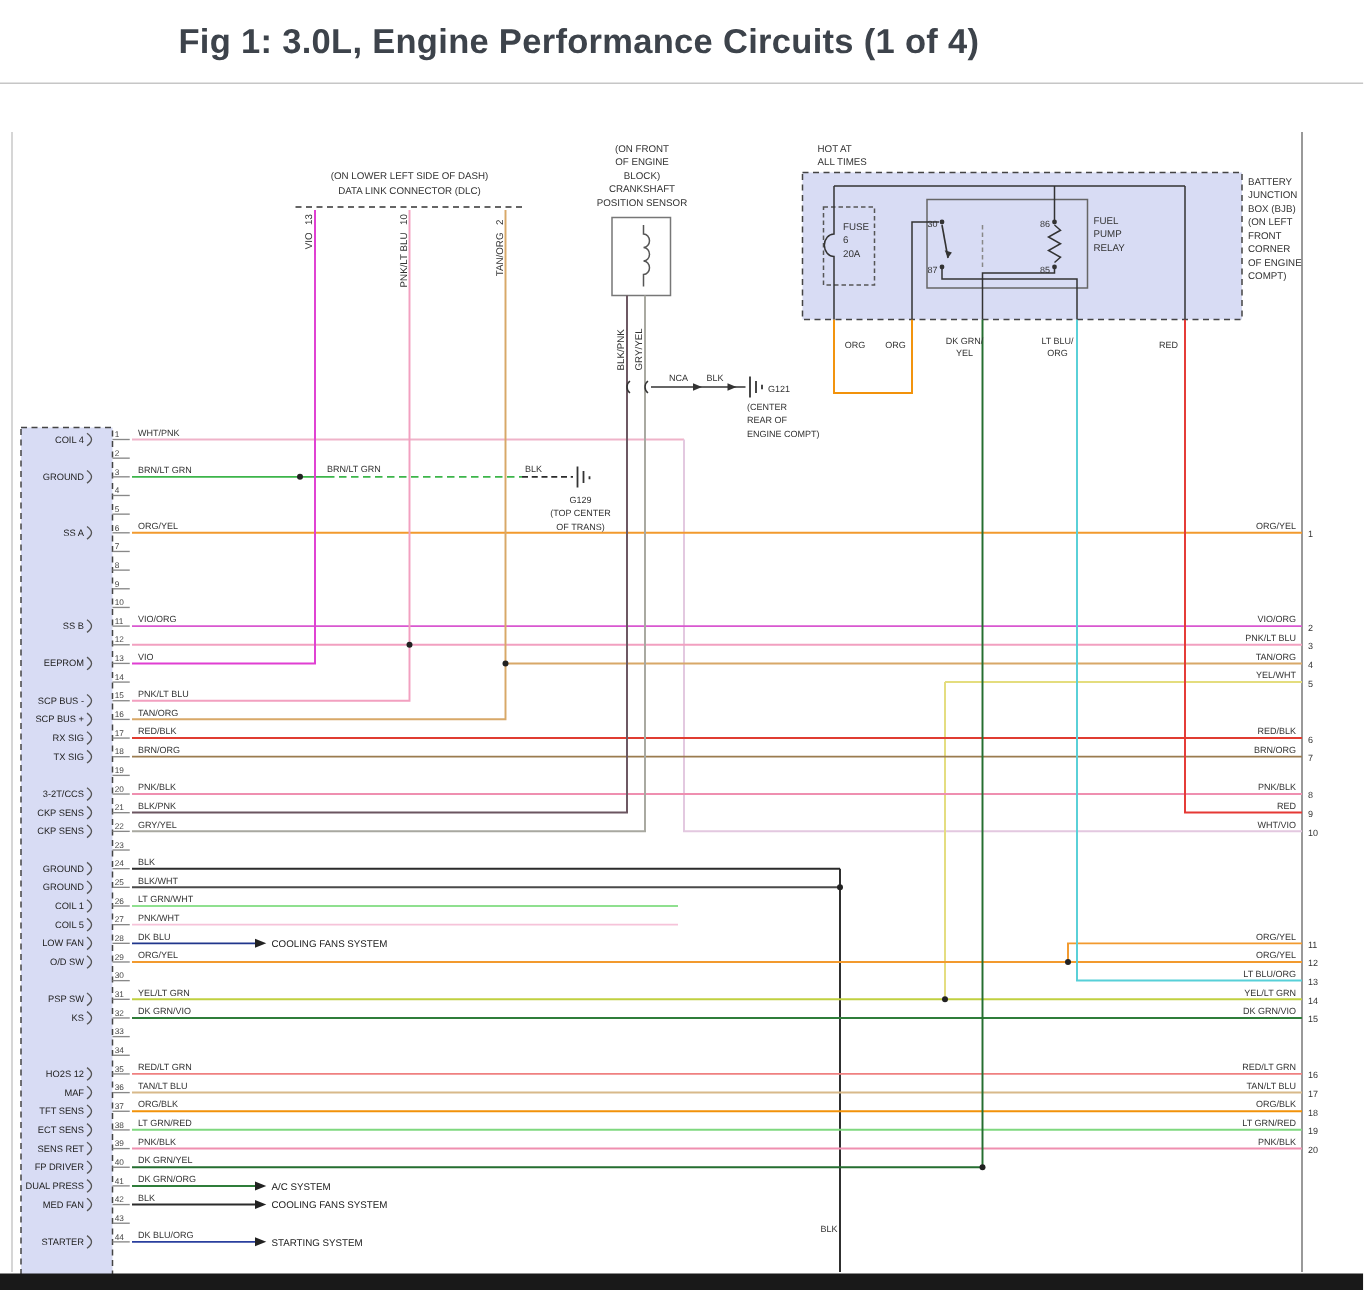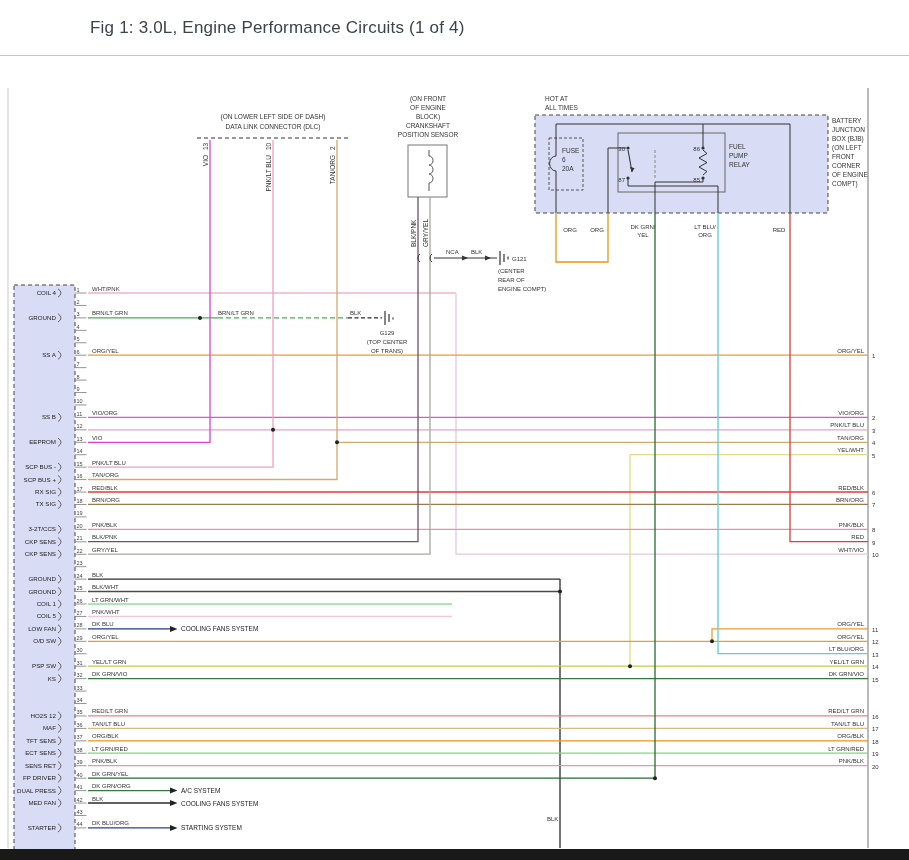--- a/index.html
+++ b/index.html
@@ -1,18 +1,18 @@
 <!DOCTYPE html>
 <html><head>
 <meta charset="utf-8">
 <style>
   html,body{margin:0;padding:0;background:#fff;}
   .page{width:909px;height:860px;position:relative;font-family:"Liberation Sans",sans-serif;background:#fff;overflow:hidden;}
   .titlebar{height:55px;border-bottom:1px solid #c6c6c6;display:flex;align-items:center;background:#fff;}
-  .titlebar h1{margin:0 0 0 90px;font-size:17px;font-weight:400;color:#3d434b;letter-spacing:.2px;}
+  .titlebar h1{margin:0 0 0 119px;font-size:23px;font-weight:700;color:#3d434b;letter-spacing:.2px;}
   svg{display:block;}
   svg text{font-family:"Liberation Sans",sans-serif;}
 </style>
 </head>
 <body>
 
 <div class="page">
   <header class="titlebar">
     <h1>Fig 1: 3.0L, Engine Performance Circuits (1 of 4)</h1>
   </header>

